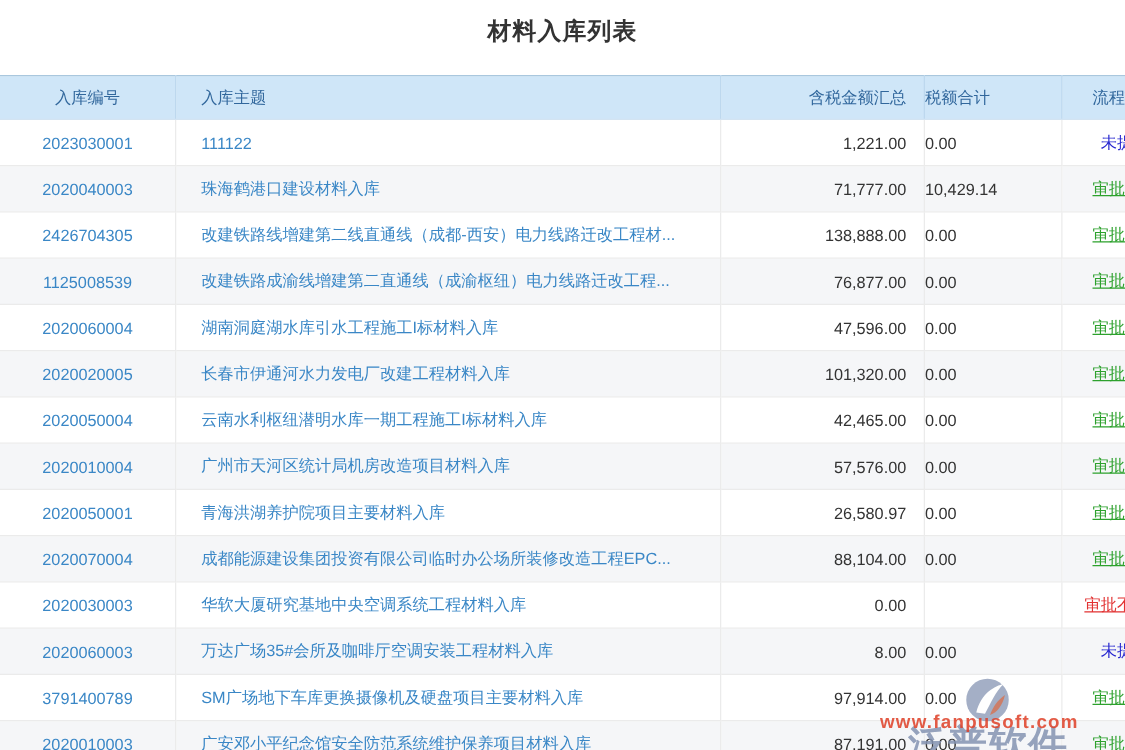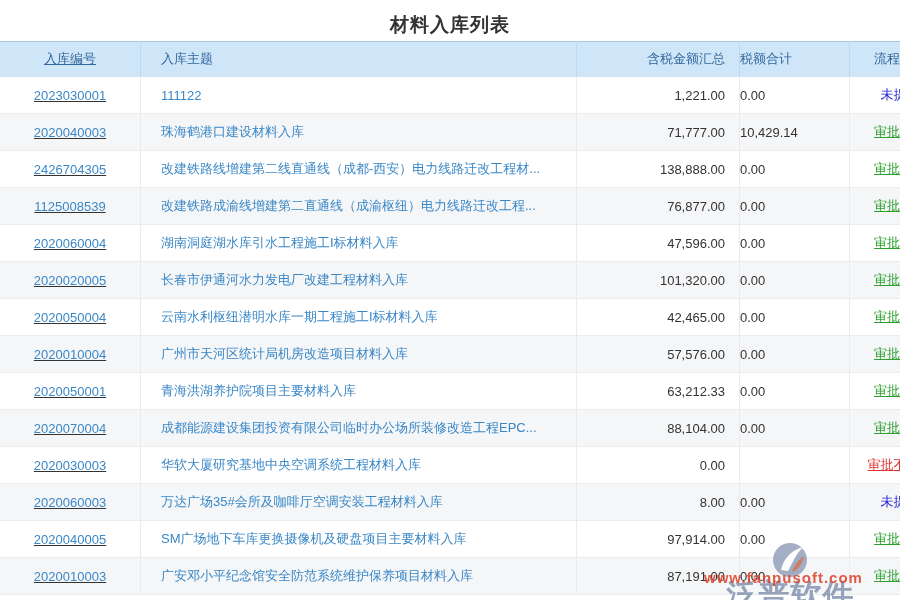--- a/index.html
+++ b/index.html
@@ -1,32 +1,32 @@
 <!DOCTYPE html>
 <html><head>
 <meta charset="utf-8">
 <style>
   html,body { margin:0; padding:0; background:#fff; }
   body { font-family:"Liberation Sans","DejaVu Sans",sans-serif; }
   .page { position:relative; width:900px; height:600px; overflow:hidden; background:#fff; margin:0 auto; }
-  .title { margin:0; padding:12px 0 5px; height:24px; text-align:center;
+  .title { margin:0; padding:12px 0 24px; height:24px; text-align:center;
            font-size:19px; font-weight:bold; color:#333; letter-spacing:1px; }
   table { width:900px; border-collapse:collapse; table-layout:fixed; }
   thead th { background:#cfe6f8; color:#31679c; font-weight:normal; font-size:13px;
              height:34px; padding:0; text-align:center;
              border-top:1px solid #a9c7de; border-bottom:1px solid #d3e4f2;
              border-right:1px solid #bdd8ee; }
   thead th:last-child { border-right:none; }
   tbody td { font-size:13px; color:#333; height:36px; padding:0;
              border-bottom:1px solid #ebebeb; border-right:1px solid #ebebeb;
              white-space:nowrap; overflow:hidden; }
   tbody td:last-child { border-right:none; }
   tbody tr { height:36.85px; }
   tbody tr:nth-child(even) { background:#f5f6f8; }
-  .col-id      { width:140px; text-align:center;text-decoration:underline; }
+  .col-id      { width:140px; text-align:center; }
   .col-subject { width:415px; text-align:left; padding-left:20px; }
   .col-amount  { width:148px; text-align:right; padding-right:14px; }
   .col-tax     { width:97px;  text-align:left; padding-right:12px; }
   .col-status  { width:100px; text-align:center; }
   a { cursor:pointer; text-decoration:none;margin-top:11px; }
   .link-blue { color:#3a87c6; }
   .status-link { text-decoration:underline; }
   .status-link.no-underline { text-decoration:none; }
   
   .watermark { position:absolute; right:2px; bottom:2px; width:215px; height:56px; pointer-events:none; }
@@ -105,21 +105,21 @@
         <tr>
           <td class="col-id"><a class="link-blue">2020010004</a></td>
           <td class="col-subject"><a class="link-blue">广州市天河区统计局机房改造项目材料入库</a></td>
           <td class="col-amount">57,576.00</td>
           <td class="col-tax">0.00</td>
           <td class="col-status"><a class="status-link" style="color: rgb(45, 161, 45);">审批通过</a></td>
         </tr>
         <tr>
           <td class="col-id"><a class="link-blue">2020050001</a></td>
           <td class="col-subject"><a class="link-blue">青海洪湖养护院项目主要材料入库</a></td>
-          <td class="col-amount">63,212.33</td>
+          <td class="col-amount">26,580.97</td>
           <td class="col-tax">0.00</td>
           <td class="col-status"><a class="status-link" style="color: rgb(45, 161, 45);">审批通过</a></td>
         </tr>
         <tr>
           <td class="col-id"><a class="link-blue">2020070004</a></td>
           <td class="col-subject"><a class="link-blue">成都能源建设集团投资有限公司临时办公场所装修改造工程EPC...</a></td>
           <td class="col-amount">88,104.00</td>
           <td class="col-tax">0.00</td>
           <td class="col-status"><a class="status-link" style="color: rgb(45, 161, 45);">审批通过</a></td>
         </tr>
@@ -131,21 +131,21 @@
           <td class="col-status"><a class="status-link" style="color: rgb(226, 50, 50);">审批不通过</a></td>
         </tr>
         <tr>
           <td class="col-id"><a class="link-blue">2020060003</a></td>
           <td class="col-subject"><a class="link-blue">万达广场35#会所及咖啡厅空调安装工程材料入库</a></td>
           <td class="col-amount">8.00</td>
           <td class="col-tax">0.00</td>
           <td class="col-status"><a class="status-link no-underline" style="color: rgb(38, 38, 207);">未提交</a></td>
         </tr>
         <tr>
-          <td class="col-id"><a class="link-blue">2020040005</a></td>
+          <td class="col-id"><a class="link-blue">3791400789</a></td>
           <td class="col-subject"><a class="link-blue">SM广场地下车库更换摄像机及硬盘项目主要材料入库</a></td>
           <td class="col-amount">97,914.00</td>
           <td class="col-tax">0.00</td>
           <td class="col-status"><a class="status-link" style="color: rgb(45, 161, 45);">审批通过</a></td>
         </tr>
         <tr>
           <td class="col-id"><a class="link-blue">2020010003</a></td>
           <td class="col-subject"><a class="link-blue">广安邓小平纪念馆安全防范系统维护保养项目材料入库</a></td>
           <td class="col-amount">87,191.00</td>
           <td class="col-tax">0.00</td>

